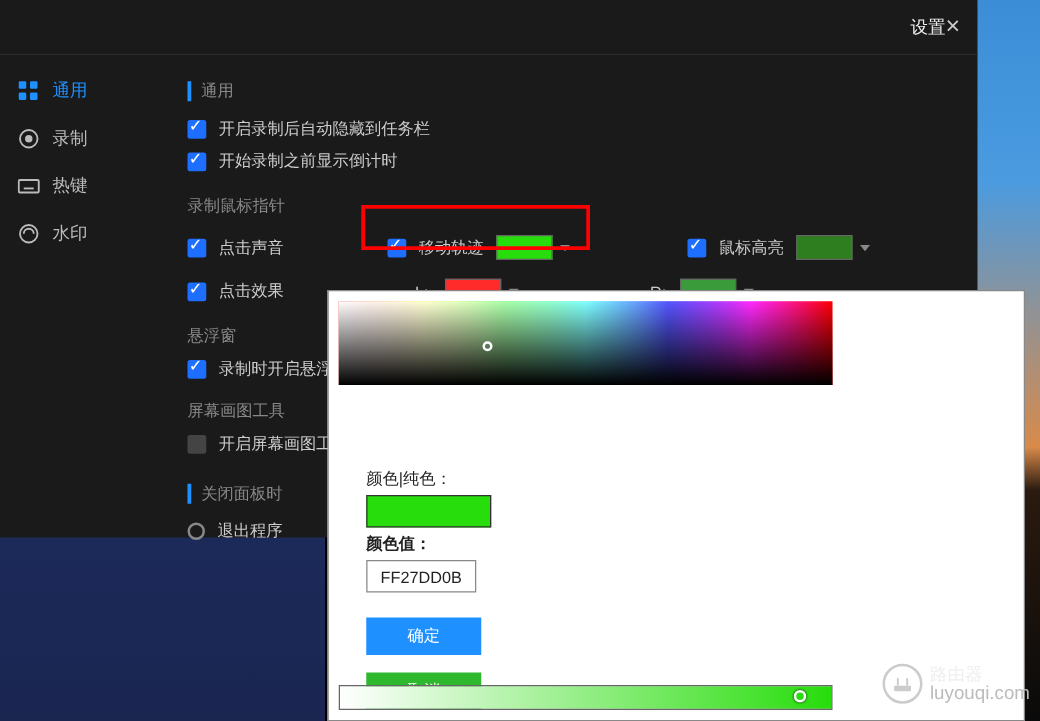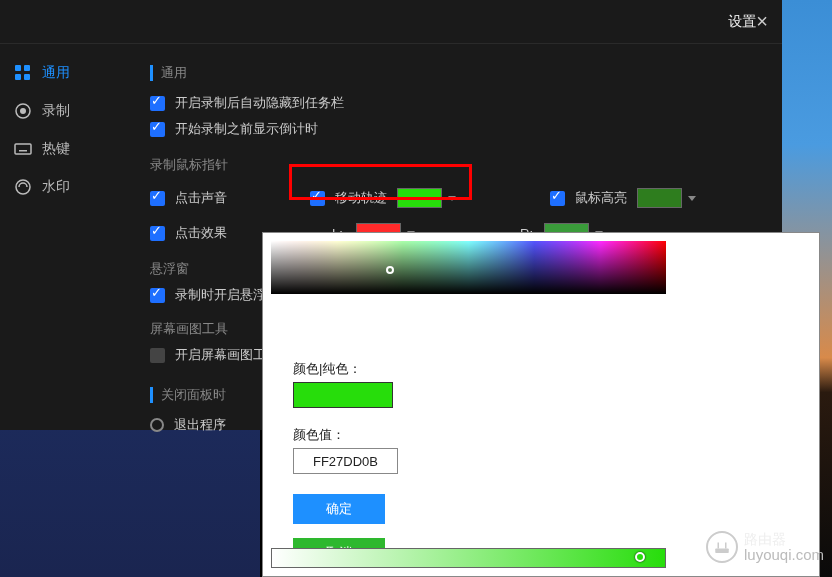--- a/index.html
+++ b/index.html
@@ -94,21 +94,21 @@
     border: 1px solid #666; cursor: pointer;
   }
   .hue-handle {
     position: absolute; right: 20px; top: 3px; width: 10px; height: 10px;
     background: #27dd0b; border: 2px solid #fff; border-radius: 50%; box-shadow: 0 0 2px #000;
   }
   .panel-side { flex: 1; padding: 60px 10px 0 22px; font-size: 13px; color: #222; }
   .panel-side label { display: block; margin: 6px 0 4px; }
   .big-swatch { width: 100px; height: 26px; border: 1px solid #333; }
   .hex-input {
-    width: 105px; height: 26px; border: 1px solid #888; font-size: 13px;
+    width: 88px; height: 26px; border: 1px solid #888; font-size: 13px;
     padding: 2px 6px; color: #222; text-align: center;
   }
   .btn { width: 92px; height: 30px; border: none; color: #fff; font-size: 13px; cursor: pointer; margin-top: 20px; display: block; }
   .btn.ok { background: #1e90ff; }
   .btn.cancel { background: #2eb82e; margin-top: 14px; }
 </style>
 </head>
 <body>
 
 <div class="desktop-bg"></div>
@@ -251,21 +251,21 @@
 
 <div class="highlight-box" style="left:289px; top:164px; width:183px; height:36px;"></div>
 
 <div class="color-panel">
   <div class="sv-block">
     <div id="sv-ind" class="sv-indicator" style="left: 30%; top: 54%;"></div>
   </div>
   <div class="panel-side">
     <label>颜色|纯色：</label>
     <div id="big-sw" class="big-swatch" style="background: rgb(39, 221, 11);"></div>
-    <label style="margin-top:18px;">颜色值：</label>
+    <label style="margin-top:4px;font-weight:bold;">颜色值：</label>
     <input class="hex-input" value="FF27DD0B" style="">
     <button class="btn ok">确定</button>
     <button class="btn cancel">取消</button>
   </div>
   <div class="hue-bar">
     <div class="hue-handle"></div>
   </div>
 </div>
 
 <div class="brand">

